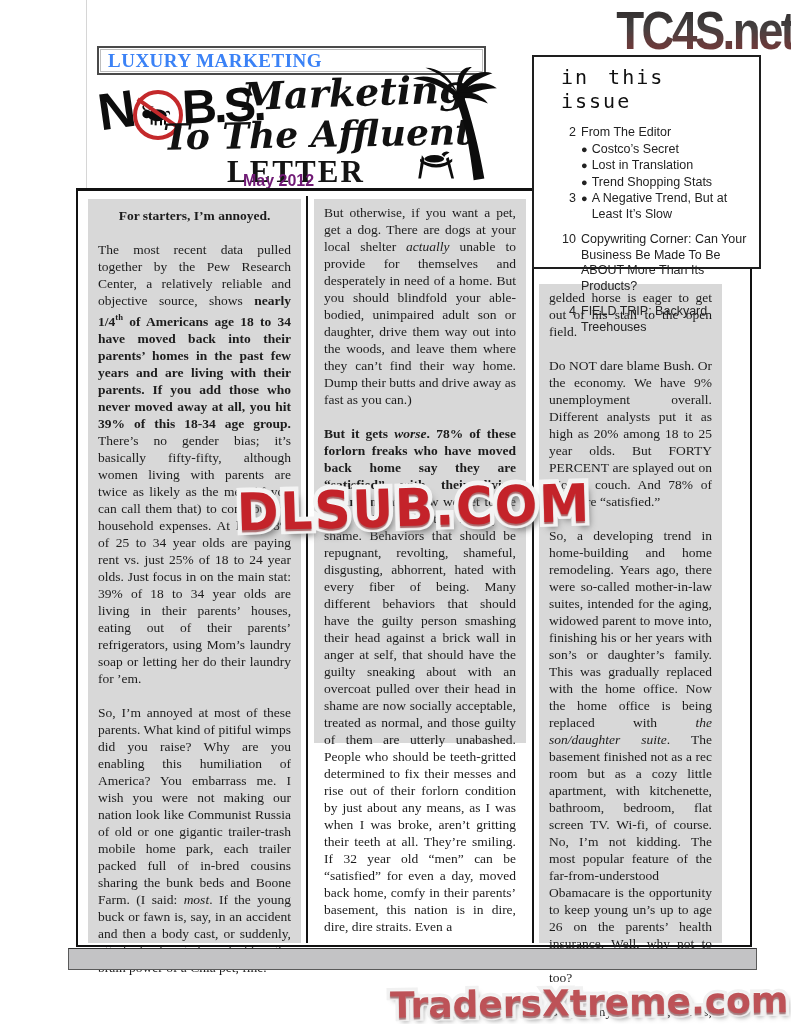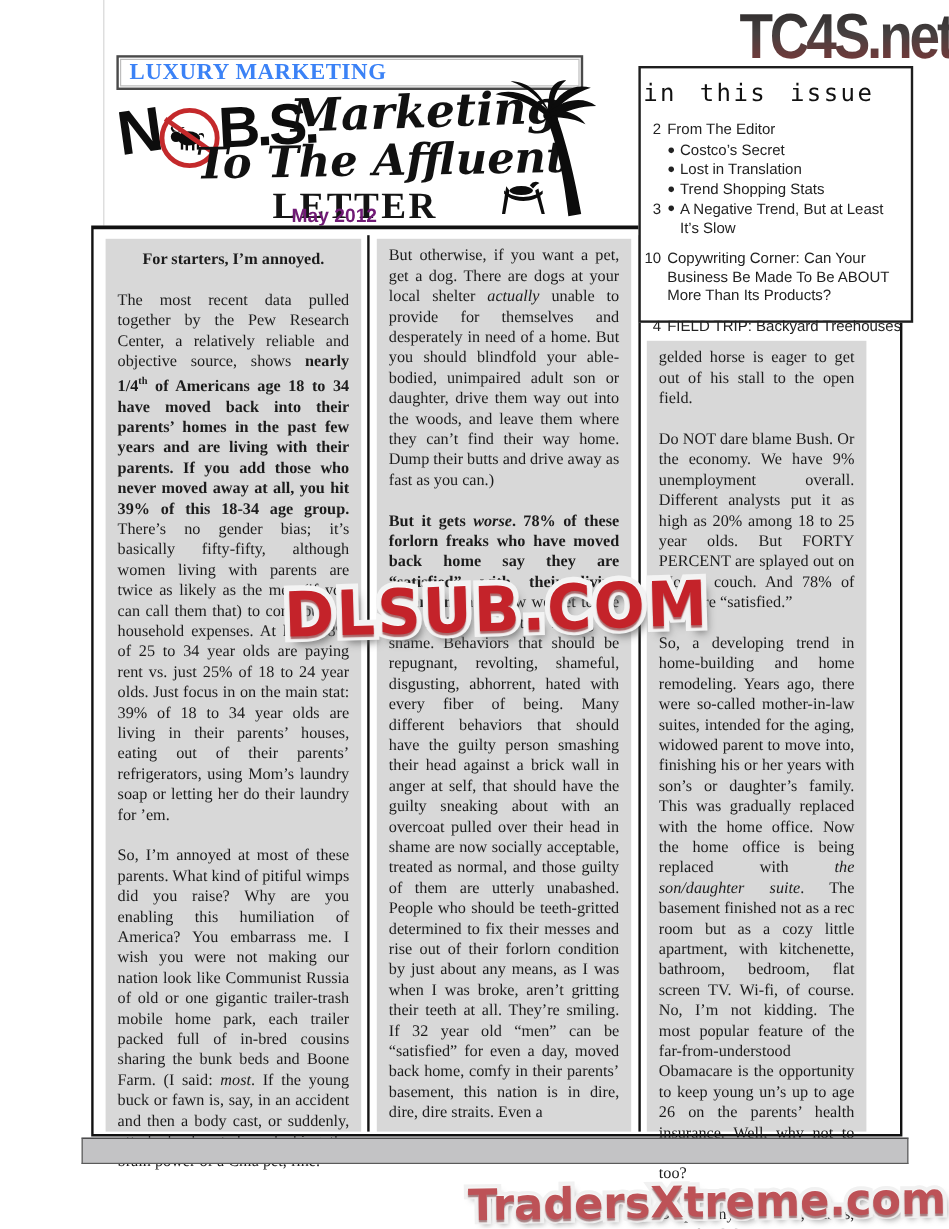--- a/index.html
+++ b/index.html
@@ -52,21 +52,21 @@
   .logo-script2{position:absolute;left:163px;top:116px;font-family:"DejaVu Serif",serif;
     font-style:italic;font-weight:700;font-size:36px;line-height:1;transform:rotate(-1deg);color:#111;}
   .logo-letter{position:absolute;left:227px;top:156px;font-family:"Liberation Serif",serif;
     font-weight:700;font-size:31px;line-height:1;letter-spacing:2px;color:#141414;}
   .logo-date{position:absolute;left:243px;top:172px;font-family:"Liberation Sans",sans-serif;
     font-weight:700;font-size:16px;color:#701a75;}
   .palm{position:absolute;left:408px;top:66px;width:92px;height:116px;}
 
   
   .toc-box{position:absolute;left:532px;top:55px;width:229px;height:214px;background:#ffffff;
-    border:2px solid #1e1e1e;z-index:10;padding:6px 8px 0 0;box-sizing:border-box;}
+    border:2px solid #1e1e1e;z-index:10;padding:6px 8px 0 25px;box-sizing:border-box;}
   .toc-title{font-family:"DejaVu Sans Mono",monospace;font-size:20px;font-weight:500;
     letter-spacing:2px;word-spacing:5px;color:#111;margin:2px 0 12px 2px;}
   .toc-row{display:flex;font-family:"Liberation Sans",sans-serif;font-size:12.5px;
     line-height:15.5px;color:#222;margin-bottom:1px;}
   .toc-num{width:17px;text-align:right;margin-right:5px;flex:0 0 auto;}
   .toc-bullet{margin-right:4px;flex:0 0 auto;font-size:11px;line-height:15.5px;}
   .toc-label{flex:1;}
   .toc-gap{margin-top:10px;}
 
   
@@ -74,21 +74,21 @@
   .main-box{position:absolute;left:76px;top:188px;width:676px;height:759px;
     border-top:3px solid #111;border-left:2px solid #111;border-right:2px solid #111;
     border-bottom:2px solid #111;box-sizing:border-box;background:#fff;z-index:1;}
   .col-sep{position:absolute;top:196px;width:2px;height:747px;background:#141414;z-index:2;}
   .sep1{left:306px;} .sep2{left:532px;}
 
   .col{position:absolute;background:#d8d8d8;z-index:2;box-sizing:border-box;
     padding:5px 10px 0 10px;text-align:justify;
     font-size:13.5px;line-height:17px;color:#1c1c1c;hyphens:auto;-webkit-hyphens:auto;}
   .col1{left:88px;top:199px;width:213px;height:744px;}
-  .col2{left:314px;top:199px;width:212px;height:744px;}
+  .col2{left:314px;top:199px;width:212px;height:544px;}
   .col3{left:539px;top:284px;width:183px;height:659px;}
 
   .col p{margin:0 0 17px 0;}
   .col-heading{font-weight:700;text-align:center;margin:3px 0 17px 0;}
 
   .run-b{font-weight:700;}
   .run-i{font-style:italic;}
   .run-bi{font-weight:700;font-style:italic;}
   .run-bsup{font-weight:700;vertical-align:super;font-size:64%;}
   .run-sans{font-family:"Liberation Sans",sans-serif;font-size:16px;text-decoration:underline;}

